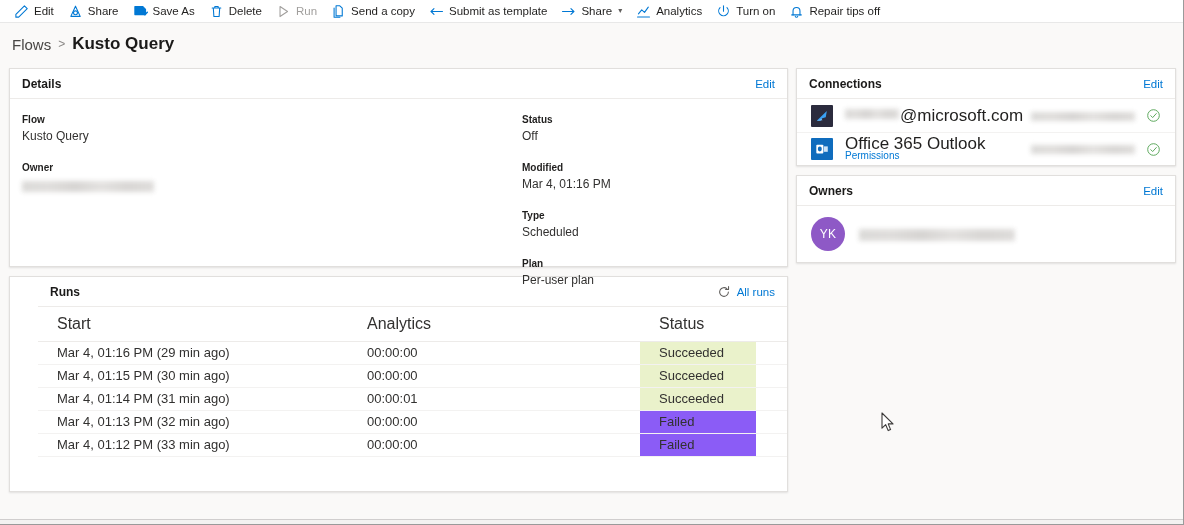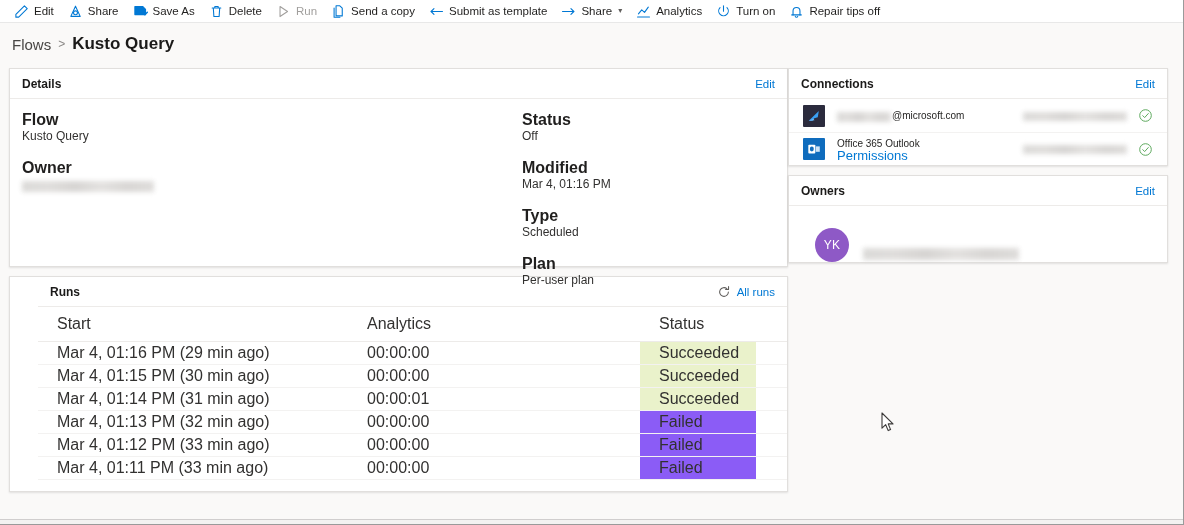--- a/index.html
+++ b/index.html
@@ -77,20 +77,21 @@
     font-size: 17px;
     font-weight: bold;
     color: #1b1a19;
   }
 
   
   #cols {
     display: flex;
     align-items: flex-start;
     padding: 9px 8px 0 9px;
+    gap: 8px;
   }
   #leftcol { width: 779px; flex: 0 0 779px; }
   #rightcol { width: 380px; flex: 0 0 380px; }
 
   .card {
     background: #ffffff;
     border: 1px solid #e1dfdd;
     box-shadow: 0 0.6px 1.8px rgba(0,0,0,0.10), 0 0.3px 0.9px rgba(0,0,0,0.07);
   }
   .card-head {
@@ -117,21 +118,21 @@
   .details-body {
     display: flex;
     padding: 14px 0 0 0;
     position: relative;
     height: 168px;
   }
   .det-col-a { width: 512px; padding-left: 12px; }
   .det-col-b { width: 250px; }
   .fieldgrp { margin-bottom: 17px; }
   .f-label {
-    font-size: 16px;
+    font-size: 10px;
     font-weight: bold;
     color: #201f1e;
     line-height: 14px;
   }
   .f-value {
     font-size: 12px;
     color: #323130;
     line-height: 16px;
     margin-top: 1px;
   }
@@ -159,41 +160,41 @@
     width: 22px; height: 22px;
     flex: 0 0 22px;
     margin-right: 12px;
     display: flex; align-items: center; justify-content: center;
     border-radius: 1px;
   }
   .conn-ico.kusto { background: #2b2b3d; }
   .conn-ico.outlook { background: #0f6cbd; }
   .conn-main { flex: 1 1 auto; min-width: 0; }
   .conn-name {
-    font-size: 10px;
+    font-size: 17px;
     color: #201f1e;
     line-height: 13px;
     display: flex;
-    align-items: flex-end;
+    align-items: flex-start;
   }
   .conn-sub {
-    font-size: 13px;
+    font-size: 10px;
     color: #0078d4;
     line-height: 12px;
     cursor: pointer;
   }
   .conn-owner { width: 112px; flex: 0 0 112px; }
   .conn-check { width: 20px; flex: 0 0 20px; display:flex; justify-content:center; }
 
   
   .owner-row {
     display: flex;
-    align-items: flex-end;
+    align-items: center;
     height: 56px;
-    padding: 0 26px;
+    padding: 0 14px;
   }
   .avatar {
     width: 34px; height: 34px;
     border-radius: 50%;
     background: #8e59c6;
     color: #ffffff;
     font-size: 12px;
     display: flex; align-items: center; justify-content: center;
     flex: 0 0 34px;
     margin-right: 14px;
@@ -213,21 +214,21 @@
     text-align: left;
     font-size: 16px;
     font-weight: normal;
     color: #323130;
     padding: 0 0 0 19px;
     height: 34px;
     vertical-align: middle;
     border-bottom: 1px solid #edebe9;
   }
   table.runs td {
-    font-size: 16px;
+    font-size: 13px;
     color: #323130;
     height: 23px;
     padding: 0 0 0 19px;
     vertical-align: middle;
     border-bottom: 1px solid #f3f2f1;
   }
   table.runs tr:last-child td { border-bottom: 1px solid #f3f2f1; }
   .col-start { width: 310px; }
   .col-dur   { width: 292px; }
   .col-status{ width: auto; }
@@ -453,26 +454,20 @@
                 <td>00:00:00</td>
                 <td class="st Failed">Failed</td>
                 <td></td>
               </tr>
               <tr>
                 <td>Mar 4, 01:12 PM (33 min ago)</td>
                 <td>00:00:00</td>
                 <td class="st Failed">Failed</td>
                 <td></td>
               </tr>
-              <tr>
-                <td>Mar 4, 01:11 PM (33 min ago)</td>
-                <td>00:00:00</td>
-                <td class="st Failed">Failed</td>
-                <td></td>
-              </tr>
             </tbody>
         </table>
       </div>
 
     </div>
 
     <div id="rightcol">
 
       <div class="card" id="connections-card">
         <div class="card-head">

